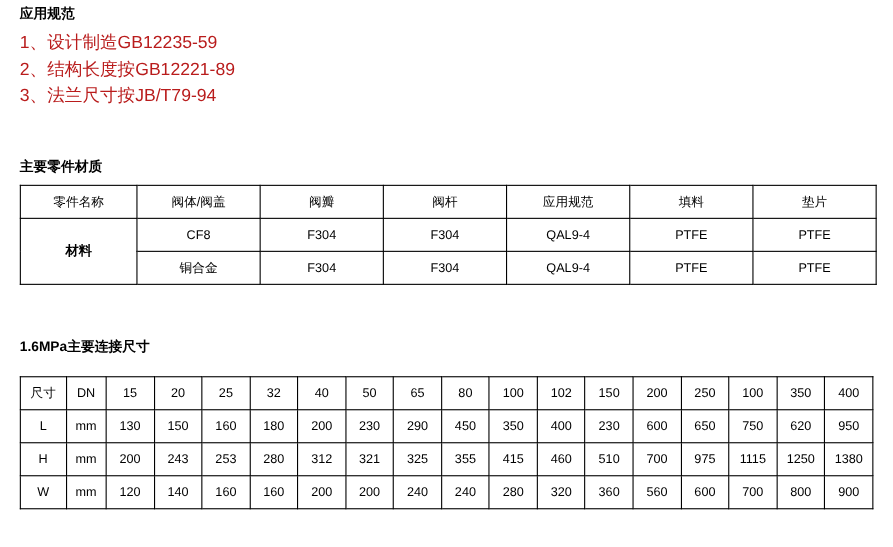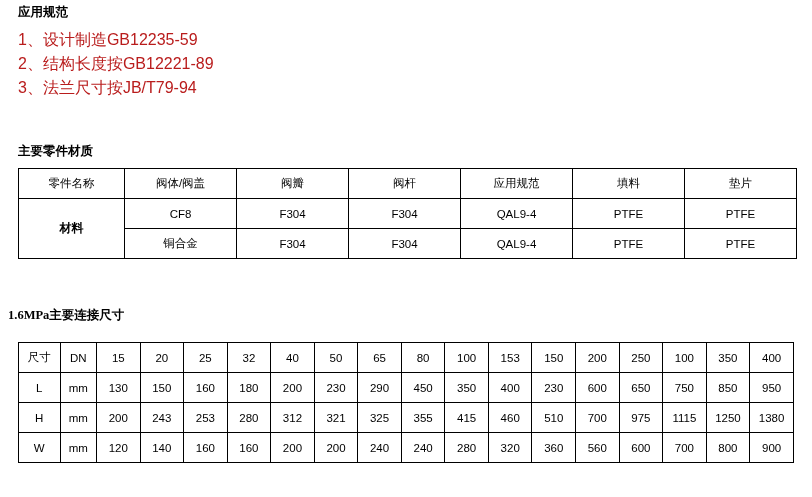--- a/index.html
+++ b/index.html
@@ -45,23 +45,22 @@
     color: #b91c1c;
     white-space: nowrap;
   }
   #material-title {
     position: absolute;
     left: 18px;
     top: 144px;
   }
   #dim-title {
     position: absolute;
-    left: 8px;
+    left: 18px;
     top: 308px;
-    font-family: Liberation Serif, serif;
   }
   table {
     border-collapse: collapse;
     table-layout: fixed;
   }
   table td {
     border: 1px solid #000000;
     text-align: center;
     vertical-align: middle;
     font-size: 11.5px;
@@ -149,21 +148,21 @@
         <td class="c-unit">DN</td>
         <td class="c-val">15</td>
         <td class="c-val">20</td>
         <td class="c-val">25</td>
         <td class="c-val">32</td>
         <td class="c-val">40</td>
         <td class="c-val">50</td>
         <td class="c-val">65</td>
         <td class="c-val">80</td>
         <td class="c-val">100</td>
-        <td class="c-val">153</td>
+        <td class="c-val">102</td>
         <td class="c-val">150</td>
         <td class="c-val">200</td>
         <td class="c-val">250</td>
         <td class="c-val">100</td>
         <td class="c-val">350</td>
         <td class="c-val">400</td>
       </tr>
       <tr>
         <td>L</td>
         <td>mm</td>
@@ -174,21 +173,21 @@
         <td>200</td>
         <td>230</td>
         <td>290</td>
         <td>450</td>
         <td>350</td>
         <td>400</td>
         <td>230</td>
         <td>600</td>
         <td>650</td>
         <td>750</td>
-        <td>850</td>
+        <td>620</td>
         <td>950</td>
       </tr>
       <tr>
         <td>H</td>
         <td>mm</td>
         <td>200</td>
         <td>243</td>
         <td>253</td>
         <td>280</td>
         <td>312</td>

